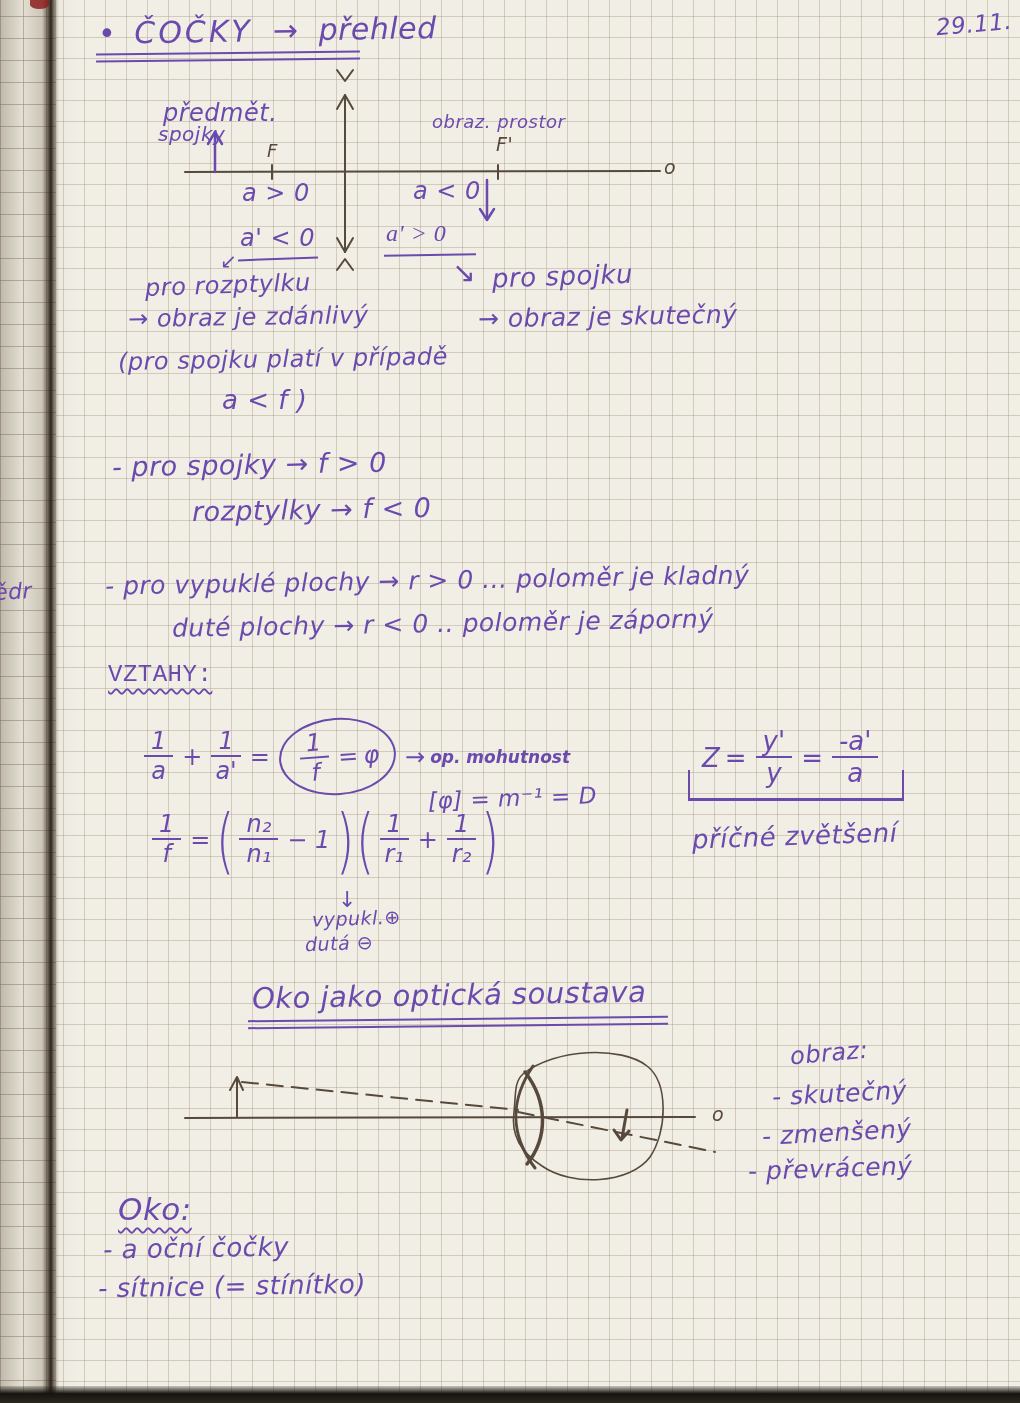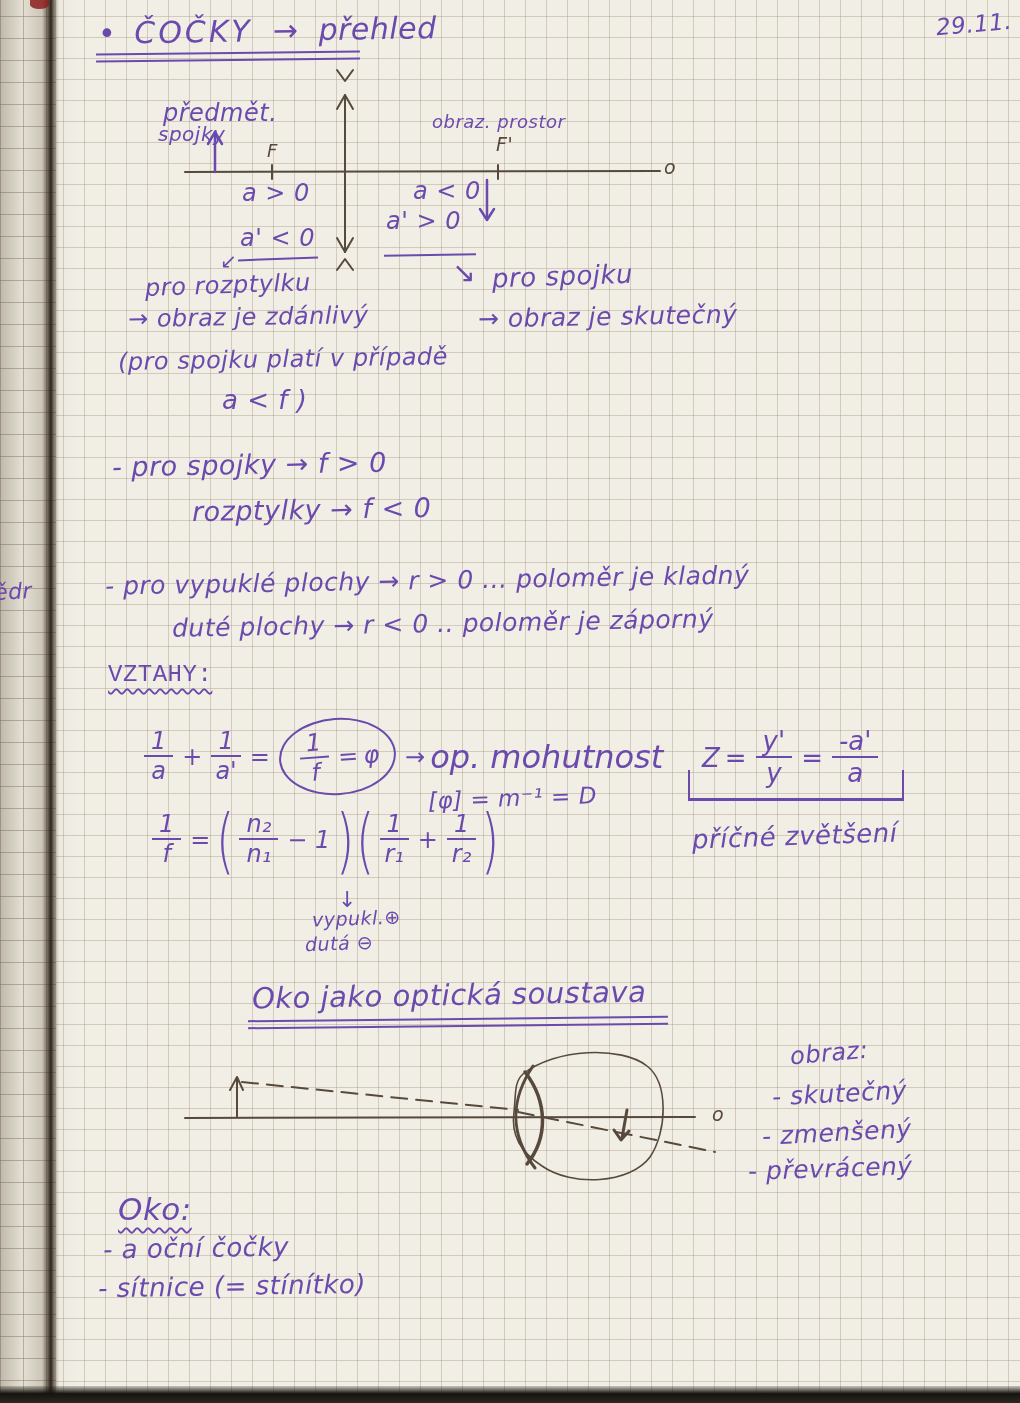--- a/index.html
+++ b/index.html
@@ -97,21 +97,21 @@
 <span class="hw" style="left:158px;top:123px;font-size:20px;">spojky</span>
 <span class="hw" style="left:432px;top:112px;font-size:18px;">obraz. prostor</span>
 <span class="hw pencil" style="left:267px;top:141px;font-size:18px;">F</span>
 <span class="hw pencil" style="left:496px;top:134px;font-size:19px;">F'</span>
 <span class="hw pencil" style="left:664px;top:157px;font-size:19px;">o</span>
 <span class="hw" style="left:242px;top:180px;font-size:24px;">a &gt; 0</span>
 <span class="hw" style="left:394px;top:178px;font-size:24px;margin-left:19px;">a &lt; 0</span>
 <span class="hw" style="left:240px;top:225px;font-size:24px;">a' &lt; 0</span>
 <div class="ul" style="left:238px;top:258px;width:80px;transform:rotate(-2deg);"></div>
 <span class="hw" style="left:220px;top:250px;font-size:20px;">↙</span>
-<span class="hw" style="left:386px;top:208px;font-size:24px;">a' &gt; 0</span>
+<span class="hw" style="left:386px;top:220px;font-size:24px;font-family:Liberation Serif, serif;">a' &gt; 0</span>
 <div class="ul" style="left:384px;top:254px;width:92px;transform:rotate(-1deg);"></div>
 
 <span class="hw" style="left:145px;top:272px;font-size:24px;transform:rotate(-2deg);">pro rozptylku</span>
 <span class="hw" style="left:128px;top:304px;font-size:24px;transform:rotate(-1deg);">→ obraz je zdánlivý</span>
 <span class="hw" style="left:118px;top:346px;font-size:24px;transform:rotate(-1deg);">(pro spojku platí v případě</span>
 <span class="hw" style="left:222px;top:386px;font-size:26px;font-style:italic;">a &lt; f )</span>
 <span class="hw" style="left:452px;top:258px;font-size:28px;">↘</span>
 <span class="hw" style="left:492px;top:262px;font-size:26px;transform:rotate(-2deg);">pro spojku</span>
 <span class="hw" style="left:478px;top:303px;font-size:25px;transform:rotate(-1deg);">→ obraz je skutečný</span>
 
@@ -136,21 +136,21 @@
   <span class="op">=</span>
   <span class="circled">
     <span class="frac">
       <span class="num">1</span>
       <span class="den">f</span>
     </span>
     <span class="op">=</span>
     <span>φ</span>
   </span>
   <span class="op">→</span>
-  <span style="font-size:32px;">op. mohutnost</span>
+  <span style="font-size:17px;font-weight:bold;">op. mohutnost</span>
 </div>
 <span class="hw" style="left:428px;top:786px;font-size:23px;transform:rotate(-2deg);">[φ] = m⁻¹ = D</span>
 
 <div class="formula" style="left:148px;top:812px;font-size:24px;">
   <span class="frac">
     <span class="num">1</span>
     <span class="den">f</span>
   </span>
   <span class="op">=</span>
   <span class="paren">(</span>

